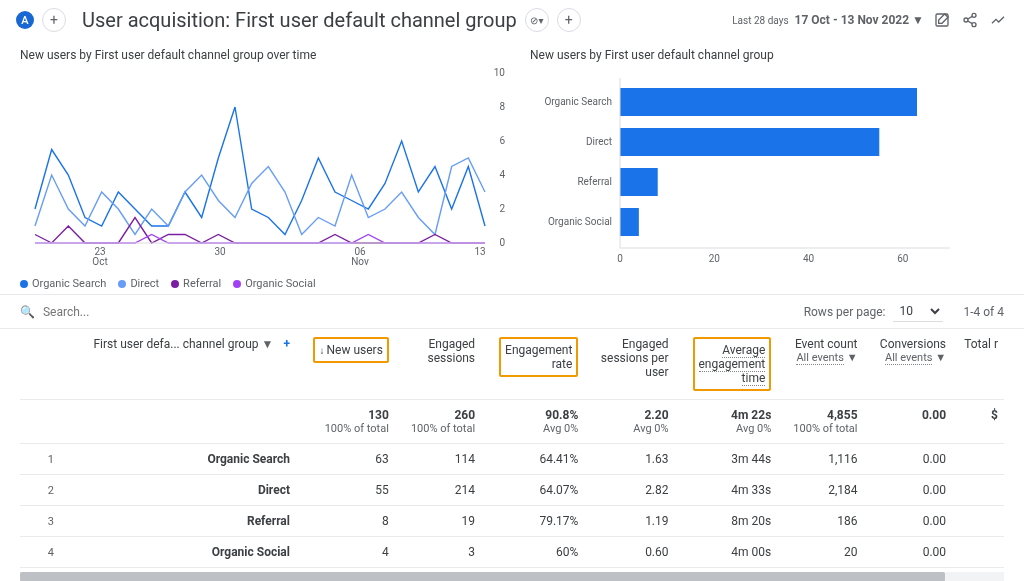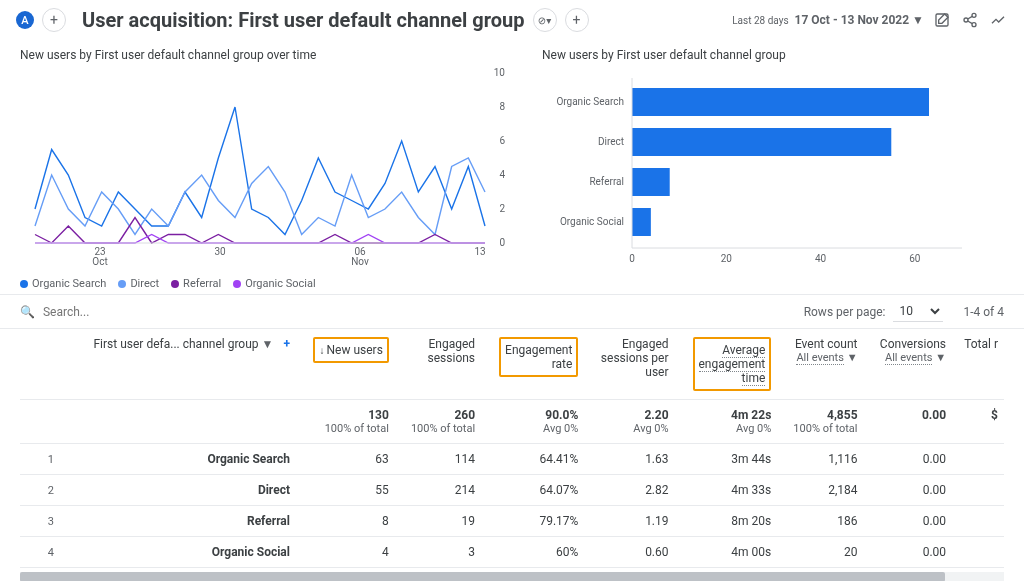--- a/index.html
+++ b/index.html
@@ -1,25 +1,25 @@
 <!DOCTYPE html>
 <html><head>
 <meta charset="utf-8">
 <style>
 *{box-sizing:border-box;margin:0;padding:0;font-family:Roboto,Arial,sans-serif}
 body{background:#fff;color:#3c4043;font-size:13px;width:1024px;overflow:hidden}
 .header{display:flex;align-items:center;padding:8px 16px;gap:8px}
 .badge{width:18px;height:18px;border-radius:50%;background:#1967d2;color:#fff;display:flex;align-items:center;justify-content:center;font-size:11px;font-weight:500}
 .iconbtn{width:24px;height:24px;border:1px solid #dadce0;border-radius:50%;display:flex;align-items:center;justify-content:center;color:#5f6368;cursor:pointer;font-size:14px;background:#fff}
-.title{font-size:20px;color:#3c4043;font-weight:700;margin-left:8px}
+.title{font-size:20px;color:#3c4043;font-weight:400;margin-left:8px}
 .spacer{flex:1}
 .date{font-size:12px;color:#5f6368}
 .date small{font-size:10px;margin-right:6px}
 .hicon{width:20px;height:20px;color:#5f6368;cursor:pointer;display:flex;align-items:center;justify-content:center}
-.charts{display:flex;gap:32px;padding:8px 20px 4px 20px}
+.charts{display:flex;gap:20px;padding:8px 20px 4px 20px}
 .chartbox{flex:1}
 .ctitle{font-size:12px;color:#3c4043;margin-bottom:6px}
 .legend{display:flex;gap:12px;font-size:11px;color:#5f6368;margin-top:6px}
 .legend span{display:flex;align-items:center;gap:4px}
 .dot{width:8px;height:8px;border-radius:50%}
 .tools{display:flex;align-items:center;padding:6px 20px;border-top:1px solid #e8eaed;border-bottom:1px solid #e8eaed;gap:8px;font-size:12px;color:#5f6368}
 .search{flex:1;border:none;outline:none;font-size:12px;color:#14532d;background:transparent}
 .sel{border:none;border-bottom:1px solid #dadce0;background:transparent;font-size:12px;color:#3c4043;padding:2px 14px 2px 2px}
 .tbl{padding:0 20px}
 table{width:100%;border-collapse:collapse;font-size:12px}
@@ -140,21 +140,21 @@
           <th><span class="hl"><span class="dd">Average<br>engagement<br>time</span></span></th>
           <th>Event count<div class="dim"><span class="dd">All events</span> ▼</div></th>
           <th>Conversions<div class="dim"><span class="dd">All events</span> ▼</div></th>
           <th>Total r</th>
         </tr>
         <tr>
           <th></th>
           <th></th>
           <th><b>130</b><div class="dim">100% of total</div></th>
           <th><b>260</b><div class="dim">100% of total</div></th>
-          <th><b>90.0%</b><div class="dim">Avg 0%</div></th>
+          <th><b>90.8%</b><div class="dim">Avg 0%</div></th>
           <th><b>2.20</b><div class="dim">Avg 0%</div></th>
           <th><b>4m 22s</b><div class="dim">Avg 0%</div></th>
           <th><b>4,855</b><div class="dim">100% of total</div></th>
           <th><b>0.00</b><div class="dim"></div></th>
           <th><b>$</b><div class="dim"></div></th>
         </tr>
       </thead>
       <tbody>
         <tr>
           <td class="l dim">1</td>

